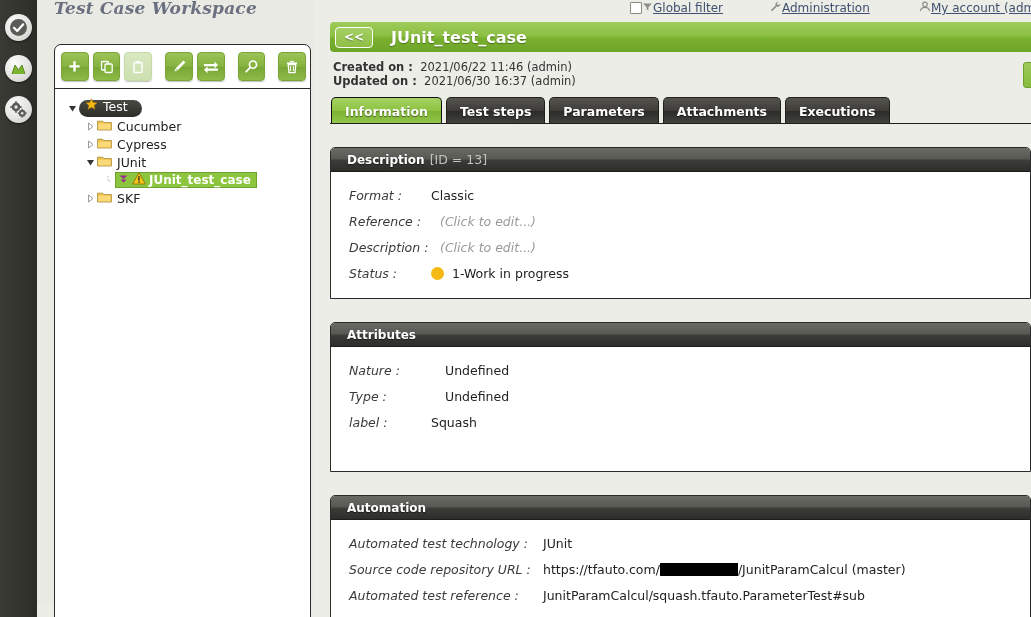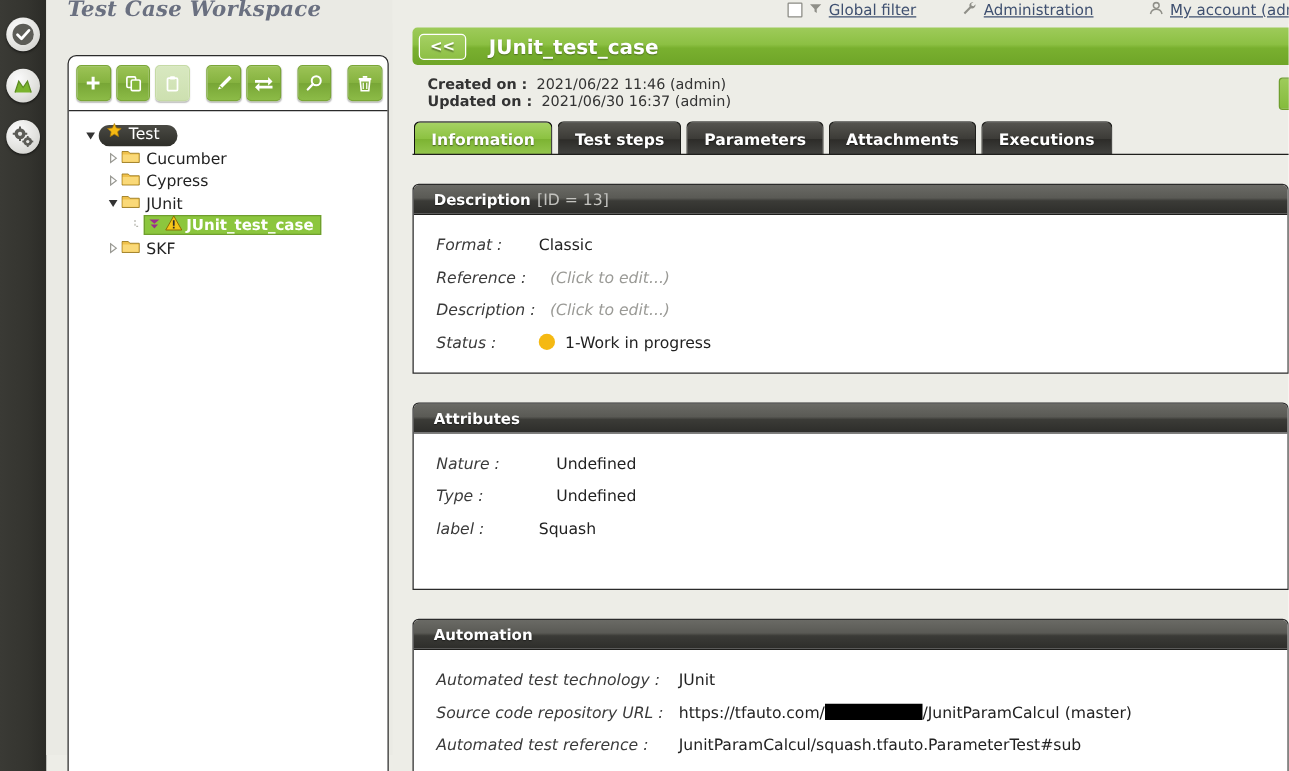--- a/index.html
+++ b/index.html
@@ -70,21 +70,21 @@
   .node-sel {
     display: inline-flex; align-items: center; gap: 3px;
     background: #8CC63E; border: 1px solid #6f9f2e; padding: 0 5px 0 2px; height: 16px;
   }
   .node-sel .tlabel { color: #ffffff; font-weight: bold; font-size: 12px; }
   .folder { margin-right: 5px; }
 
   
   .topbar { position: absolute; left: 314px; top: 0; width: 717px; height: 19px; background: #EDEDE7; }
   .toplink {
-    position: absolute; top: 1px; display: flex; align-items: center; gap: 5px;
+    position: absolute; top: 1px; display: flex; align-items: center; 
     font-size: 12px; color: #4a5a7a; white-space: nowrap;
   }
   .toplink .lk { text-decoration: underline; color: #3f5070; }
   .gf-check {
     width: 12px; height: 12px; background: #fff; border: 1px solid #8b8b84; border-radius: 1px;
   }
 
   
   .greenbar {
     position: absolute; left: 330px; top: 22px; width: 701px; height: 30px;
@@ -96,21 +96,21 @@
     background: linear-gradient(to bottom, #a5d063 0%, #8dbf45 100%);
     border: 1px solid #ffffff; color: #ffffff; font-weight: bold; font-size: 12px;
     display: flex; align-items: center; justify-content: center;
     text-shadow: 0 1px 1px rgba(0,0,0,.35);
   }
   .page-title {
     margin-left: 18px; color: #ffffff; font-weight: bold; font-size: 16px;
     text-shadow: 0 1px 1px rgba(0,0,0,.35);
   }
 
-  .meta { position: absolute; left: 342px; top: 60px; font-size: 11.5px; color: #333; line-height: 14px; }
+  .meta { position: absolute; left: 333px; top: 60px; font-size: 11.5px; color: #333; line-height: 14px; }
   .meta b { font-weight: bold; }
 
   
   .tabs { position: absolute; left: 331px; top: 96px; height: 28px; display: flex; align-items: flex-end; }
   .tab {
     height: 27px; padding: 0 13px; margin-right: 4px; border-radius: 5px 5px 0 0;
     background: linear-gradient(to bottom, #55544f 0%, #3c3b37 50%, #2c2b28 51%, #434340 100%);
     border: 1px solid #1f1f1c; border-bottom: none;
     color: #ffffff; font-size: 12.5px; font-weight: bold;
     display: flex; align-items: center; text-shadow: 0 1px 1px rgba(0,0,0,.5);

